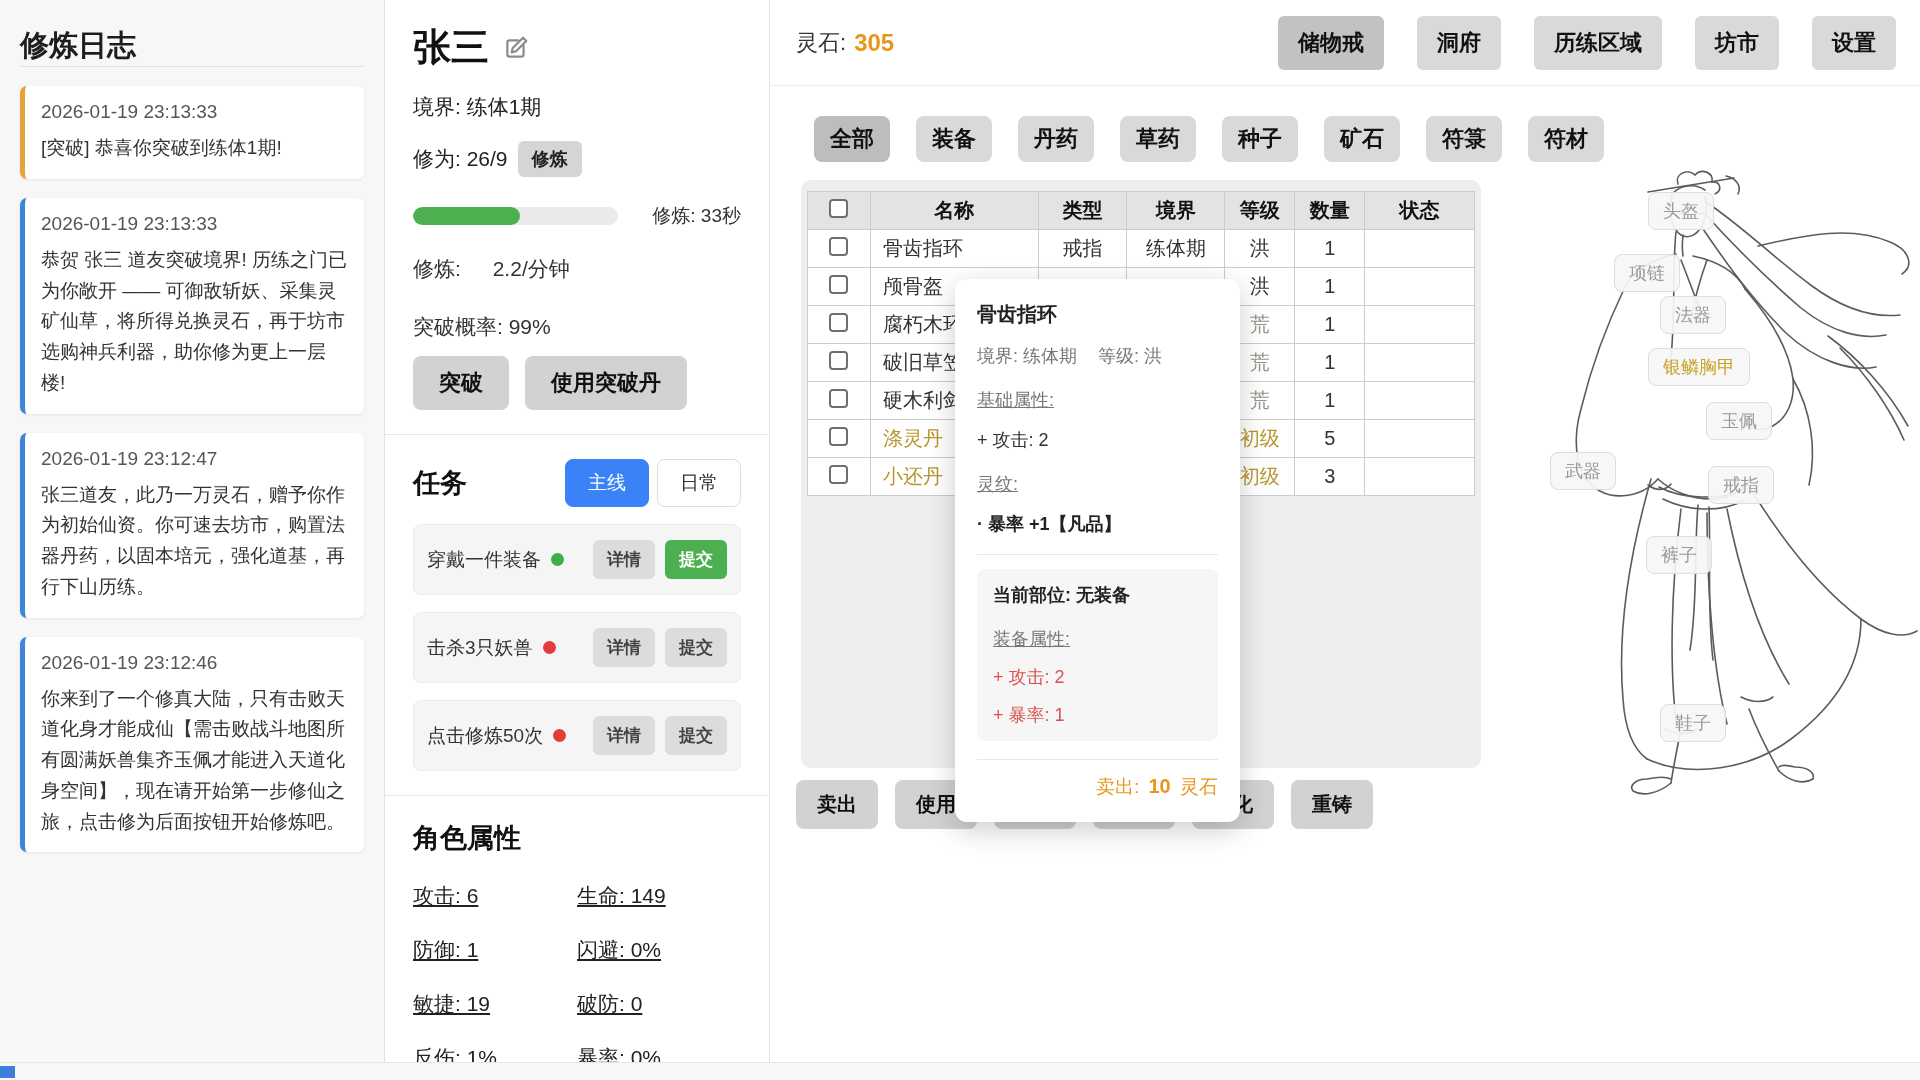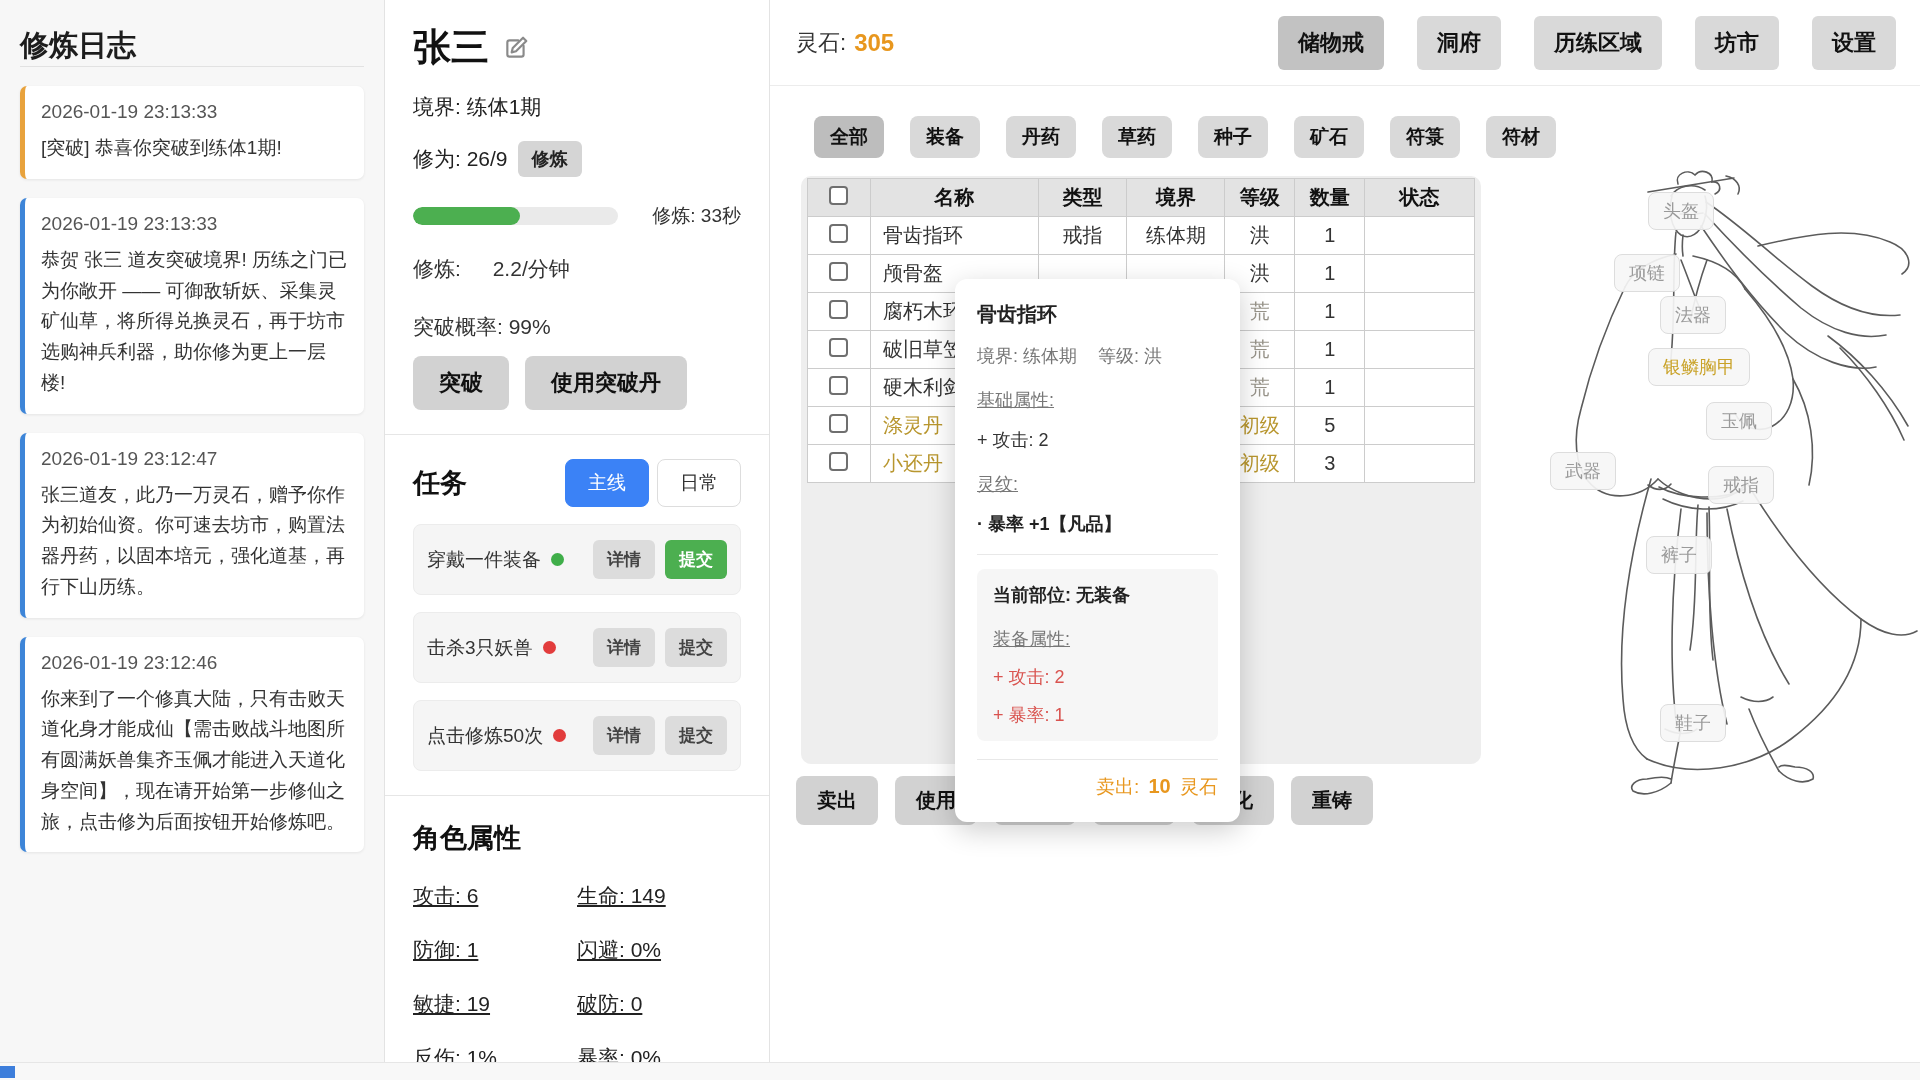--- a/index.html
+++ b/index.html
@@ -63,24 +63,24 @@
   .topbar { height:86px; display:flex; align-items:center; padding:0 24px 0 26px;
     border-bottom:1px solid #ececec; }
   .stone-label { font-size:22px; color:#333; }
   .stone-value { font-size:24px; font-weight:bold; color:#e8971e; margin-left:8px; }
   .nav-btns { margin-left:auto; display:flex; gap:33px; }
   .nav-btn { background:#d9d9d9; border:none; border-radius:6px; padding:12px 20px;
     font-size:22px; font-weight:bold; color:#111; cursor:pointer; font-family:inherit; }
   .nav-btn.active { background:#c2c2c2; }
   .filter-row { margin:30px 0 0 44px; display:flex; gap:26px; }
   .filter-btn { background:#d9d9d9; border:none; border-radius:8px; padding:8px 16px;
-    font-size:19px; font-weight:bold; color:#111; cursor:pointer; font-family:inherit; }
+    font-size:22px; font-weight:bold; color:#111; cursor:pointer; font-family:inherit; }
   .filter-btn.active { background:#bdbdbd; }
   .table-wrap { margin:18px 0 0 31px; width:680px; height:588px; background:#eeeeee;
-    border-radius:10px; padding:2px 6px; }
+    border-radius:10px; padding:11px 6px; }
   table.inv { border-collapse:collapse; width:668px; background:#fff; font-size:20px; }
   .inv th, .inv td { border:1px solid #ccc; padding:5px 4px; text-align:center; height:36px; }
   .inv th { background:#e3e3e3; font-weight:bold; color:#111; }
   .inv td.cell-name { text-align:left; padding-left:12px; }
   .col-check { width:63px; } .col-name { width:168px; } .col-type { width:89px; }
   .col-realm { width:98px; } .col-grade { width:70px; } .col-qty { width:70px; }
   .col-status { width:110px; }
   .checkbox { width:19px; height:19px; border:2px solid #6f6f6f; border-radius:4px;
     background:#fff; display:inline-block; cursor:pointer; }
   .t-gold { color:#b8962e; }

